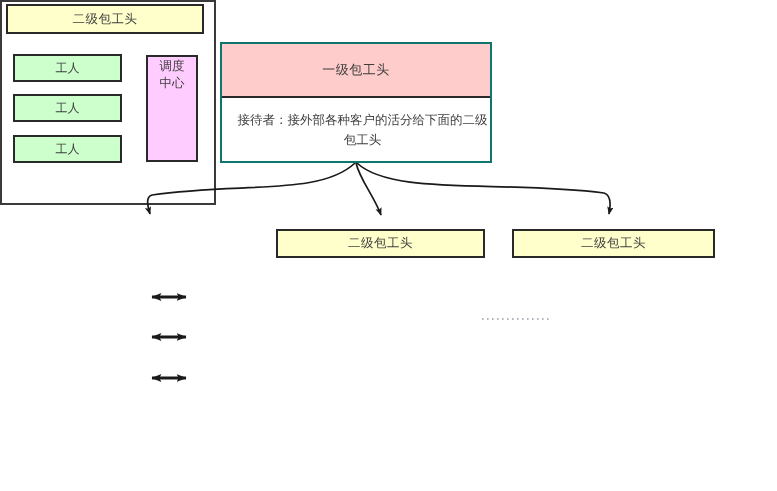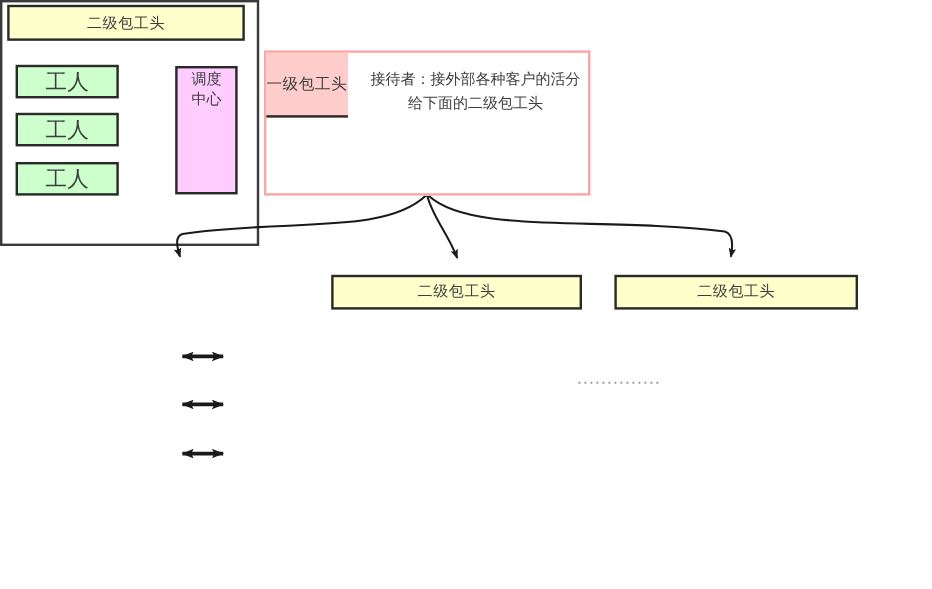--- a/index.html
+++ b/index.html
@@ -17,23 +17,23 @@
   }
   #canvas {
     position: absolute;
     left: 0; top: 0;
     width: 777px;
     height: 491px;
   }
   .node {
     position: absolute;
     box-sizing: border-box;
-    border: 2px solid #fca5a5;
+    border: 2px solid #0f766e;
     display: flex;
-    flex-direction: row;
+    flex-direction: column;
   }
   
   #primary-node {
     left: 220px;
     top: 42px;
     width: 272px;
     height: 121px;
     background: #ffffff;
   }
   #primary-node .hdr {
@@ -79,28 +79,28 @@
     display: flex;
     align-items: center;
     justify-content: center;
     font-size: 12.5px;
     color: #3d3d3d;
     letter-spacing: 0.5px;
   }
   .worker {
     position: absolute;
     box-sizing: border-box;
-    width: 86px;
+    width: 109px;
     height: 28px;
     background: #ccffcc;
     border: 2px solid #292929;
     display: flex;
     align-items: center;
     justify-content: center;
-    font-size: 18px;
+    font-size: 12px;
     color: #3d3d3d;
   }
   #worker-1 { left: 13px; top: 54px; }
   #worker-2 { left: 13px; top: 94px; }
   #worker-3 { left: 13px; top: 135px; }
   #dispatch-center {
     position: absolute;
     box-sizing: border-box;
     left: 146px;
     top: 55px;

